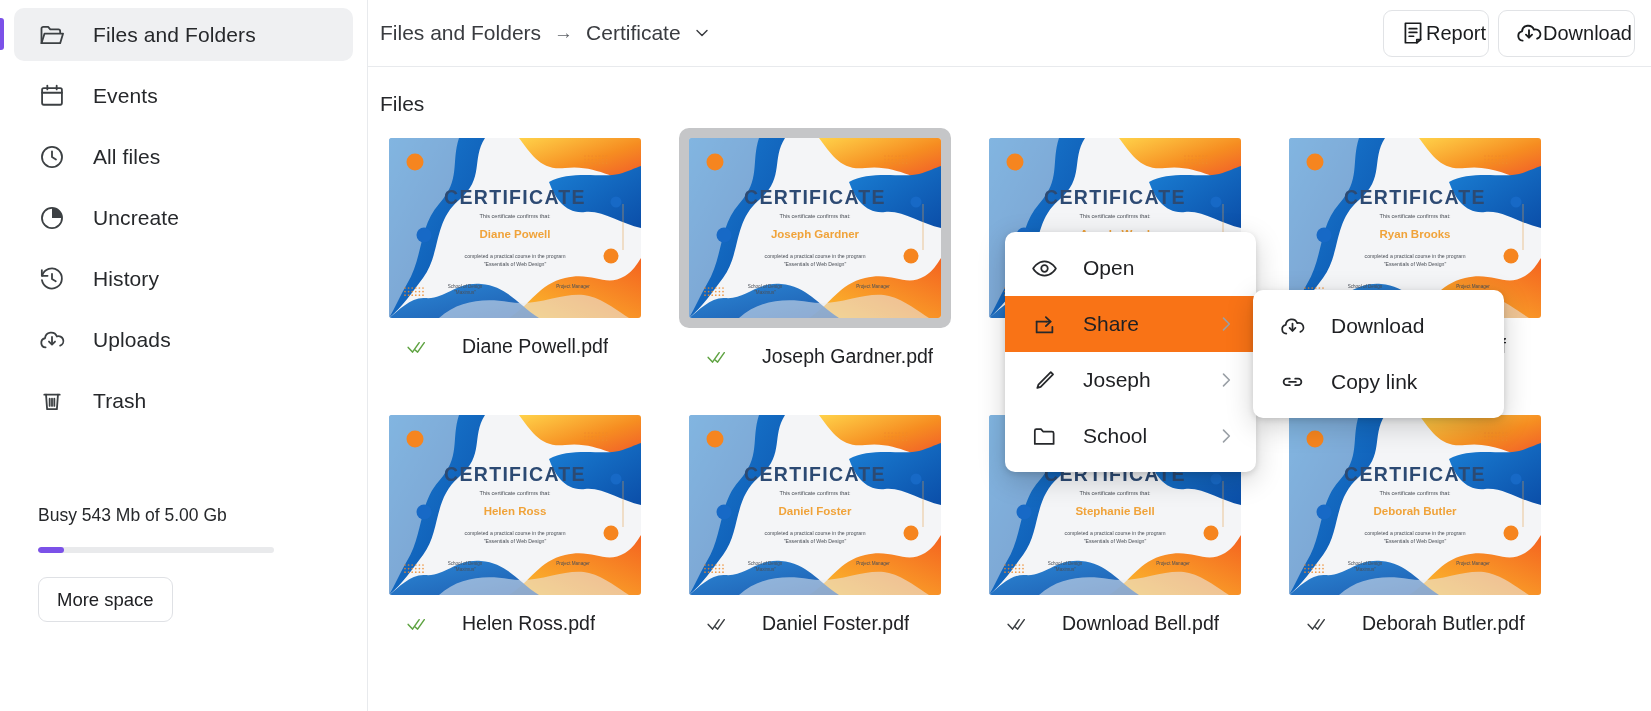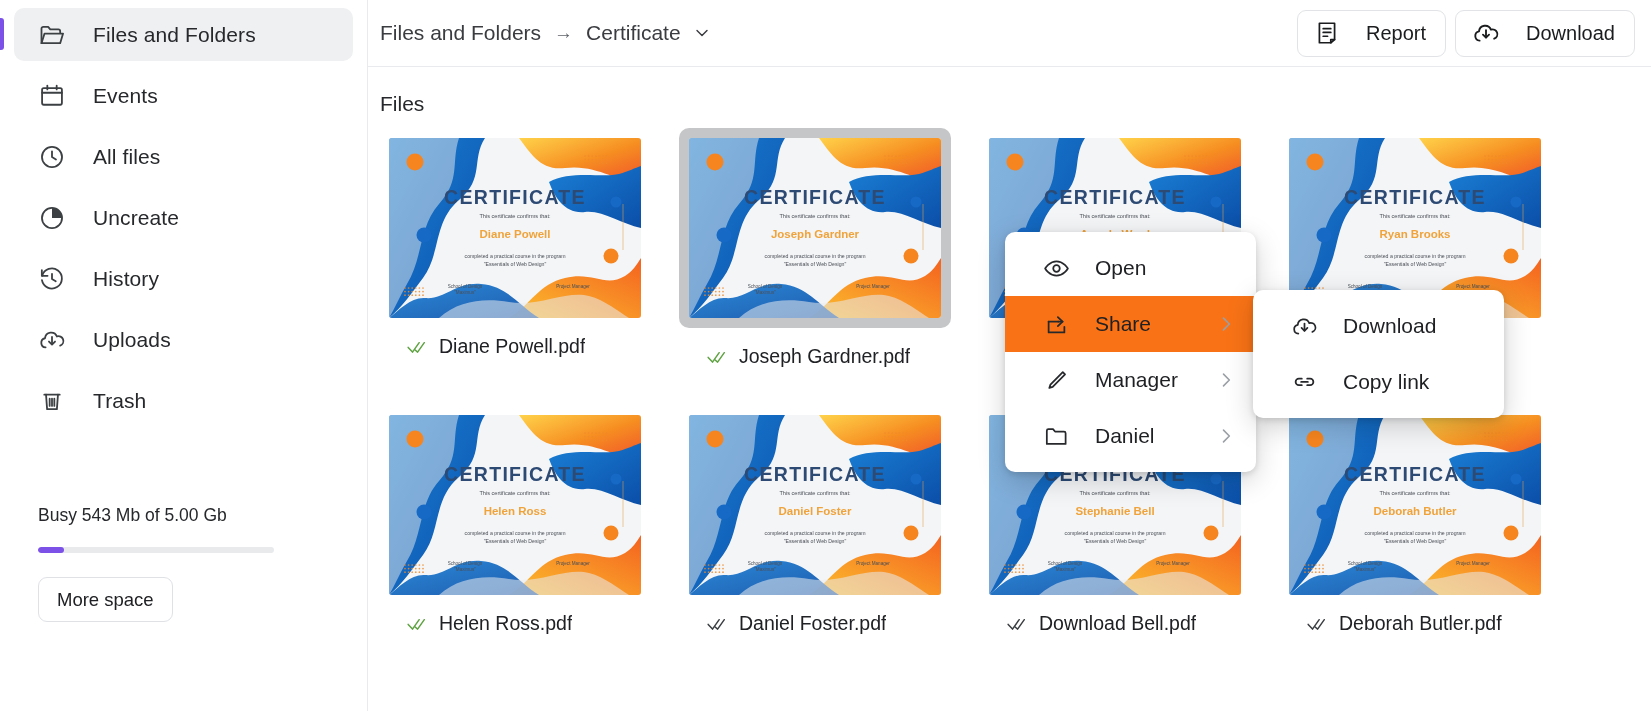--- a/index.html
+++ b/index.html
@@ -96,22 +96,22 @@
     margin-left: 0;
   }
   .crumb { cursor: pointer; white-space: nowrap; }
   .crumb-sep { margin: 0 13px; color: #5f6368; font-size: 19px; }
   .crumb-caret {
     margin-left: 11px; display: inline-flex; align-items: center;
     color: #3a3c40; cursor: pointer;
   }
   .topbar-actions { margin-left: auto; display: flex; gap: 9px; padding-right: 8px; }
   .tb-btn {
-    display: inline-flex; align-items: center; gap: 26px;
-    height: 47px; padding: 0 19px 0 16px;
+    display: inline-flex; align-items: center; gap: 0;
+    height: 47px; padding: 0 2px 0 16px;
     border: 1px solid #e1e3e6;
     border-radius: 9px;
     background: #fff;
     font-size: 20px; color: #1a1c1e;
     cursor: pointer;
     font-family: inherit;
     white-space: nowrap;
   }
 
   .section-title {
@@ -138,21 +138,21 @@
     border-radius: 3px;
     overflow: hidden;
     background: #f3f4f6;
     position: relative;
   }
   .card.selected .thumb { width: 252px; }
   .file-row {
     display: flex; align-items: center;
     margin-top: 17px;
     padding-left: 18px;
-    gap: 10px;
+    gap: 33px;
   }
   .file-name {
     font-size: 19.5px; color: #202124;
     white-space: nowrap; overflow: hidden; text-overflow: ellipsis;
   }
   .status-icon { width: 22px; height: 22px; flex: 0 0 22px; }
 
   
   .ctx-menu {
     position: absolute;
@@ -160,21 +160,21 @@
     border-radius: 10px;
     box-shadow: 0 2px 6px rgba(0,0,0,.13), 0 8px 28px rgba(0,0,0,.18);
     padding: 8px 0;
     z-index: 40;
   }
   #menu-primary { left: 637px; top: 232px; width: 251px; }
   #menu-share   { left: 885px; top: 290px; width: 251px; }
   .ctx-item {
     display: flex; align-items: center;
     height: 56px;
-    padding: 0 20px 0 37px;
+    padding: 0 20px 0 25px;
     cursor: pointer;
     font-size: 21px;
     color: #1f2023;
     text-align: center;
   }
   .ctx-item.highlight { background: #f97316; }
   .ctx-icon {
     width: 28px; height: 28px; flex: 0 0 28px;
     display: flex; align-items: center; justify-content: center;
     color: #26282b;
@@ -1110,34 +1110,34 @@
               <polyline points="9 5 16 12 9 19"></polyline>
             </svg>
           </span>
         </div>
         <div class="ctx-item">
           <span class="ctx-icon">
             <svg width="27" height="27" viewBox="0 0 24 24" fill="none" stroke="#26282b" stroke-width="1.55" stroke-linecap="round" stroke-linejoin="round">
               <path d="M17.6 4.6l2 2-11 11-3 1 1-3z"></path>
             </svg>
           </span>
-          <span class="ctx-label">Manager</span>
+          <span class="ctx-label">Joseph</span>
           <span class="ctx-arrow">
             <svg width="20" height="20" viewBox="0 0 24 24" fill="none" stroke="#9aa0a6" stroke-width="1.9" stroke-linecap="round" stroke-linejoin="round">
               <polyline points="9 5 16 12 9 19"></polyline>
             </svg>
           </span>
         </div>
         <div class="ctx-item">
           <span class="ctx-icon">
             <svg width="27" height="27" viewBox="0 0 24 24" fill="none" stroke="#26282b" stroke-width="1.55" stroke-linecap="round" stroke-linejoin="round">
               <path d="M3.4 18.6V6.8a1.4 1.4 0 0 1 1.4-1.4h4.1l1.8 2.2h8a1.4 1.4 0 0 1 1.4 1.4v9.6z"></path>
             </svg>
           </span>
-          <span class="ctx-label">Daniel</span>
+          <span class="ctx-label">School</span>
           <span class="ctx-arrow">
             <svg width="20" height="20" viewBox="0 0 24 24" fill="none" stroke="#9aa0a6" stroke-width="1.9" stroke-linecap="round" stroke-linejoin="round">
               <polyline points="9 5 16 12 9 19"></polyline>
             </svg>
           </span>
         </div>
       </div>
 
     <div class="ctx-menu" id="menu-share">
         <div class="ctx-item">

